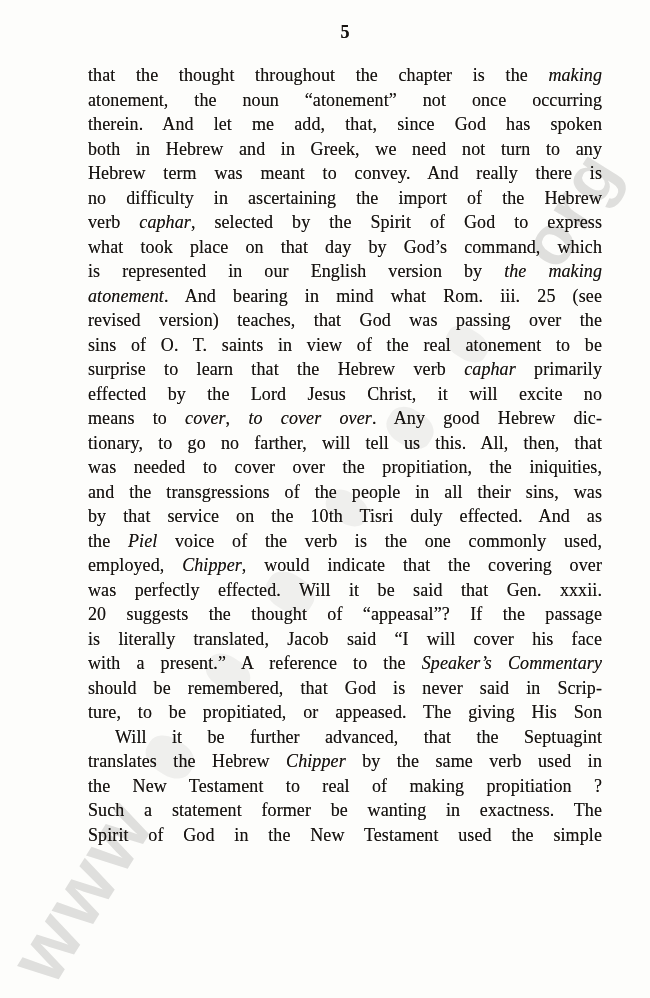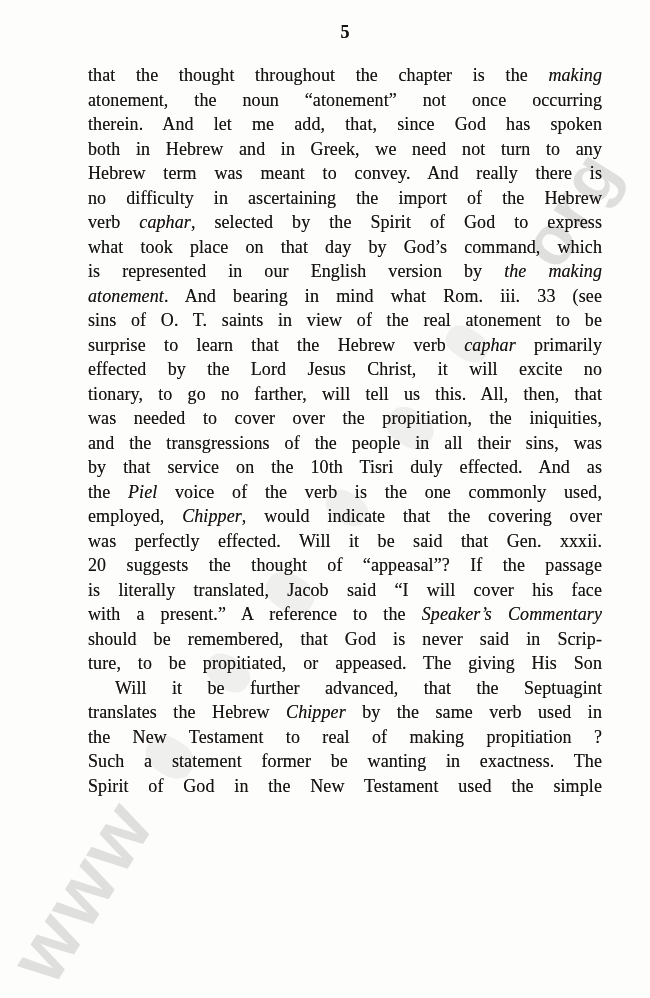--- a/index.html
+++ b/index.html
@@ -85,24 +85,26 @@
   <div class="text-block" id="text-block">
       <div class="line"><span>that the thought throughout the chapter is the </span><i>making</i></div>
       <div class="line"><span>atonement, the noun “atonement” not once occurring</span></div>
       <div class="line"><span>therein. And let me add, that, since God has spoken</span></div>
       <div class="line"><span>both in Hebrew and in Greek, we need not turn to any</span></div>
       <div class="line"><span>Hebrew term was meant to convey. And really there is</span></div>
       <div class="line"><span>no difficulty in ascertaining the import of the Hebrew</span></div>
       <div class="line"><span>verb </span><i>caphar</i><span>, selected by the Spirit of God to express</span></div>
       <div class="line"><span>what took place on that day by God’s command, which</span></div>
       <div class="line"><span>is represented in our English version by </span><i>the making</i></div>
-      <div class="line"><i>atonement</i><span>. And bearing in mind what Rom. iii. 33 (see</span></div>
+      <div class="line"><i>atonement</i><span>. And bearing in mind what Rom. iii. 25 (see</span></div>
+      <div class="line"><span>revised version) teaches, that God was passing over the</span></div>
       <div class="line"><span>sins of O. T. saints in view of the real atonement to be</span></div>
       <div class="line"><span>surprise to learn that the Hebrew verb </span><i>caphar</i><span> primarily</span></div>
       <div class="line"><span>effected by the Lord Jesus Christ, it will excite no</span></div>
+      <div class="line"><span>means to </span><i>cover</i><span>, </span><i>to cover over</i><span>. Any good Hebrew dic-</span></div>
       <div class="line"><span>tionary, to go no farther, will tell us this. All, then, that</span></div>
       <div class="line"><span>was needed to cover over the propitiation, the iniquities,</span></div>
       <div class="line"><span>and the transgressions of the people in all their sins, was</span></div>
       <div class="line"><span>by that service on the 10th Tisri duly effected. And as</span></div>
       <div class="line"><span>the </span><i>Piel</i><span> voice of the verb is the one commonly used,</span></div>
       <div class="line"><span>employed, </span><i>Chipper</i><span>, would indicate that the covering over</span></div>
       <div class="line"><span>was perfectly effected. Will it be said that Gen. xxxii.</span></div>
       <div class="line"><span>20 suggests the thought of “appeasal”? If the passage</span></div>
       <div class="line"><span>is literally translated, Jacob said “I will cover his face</span></div>
       <div class="line"><span>with a present.” A reference to the </span><i>Speaker’s Commentary</i></div>

